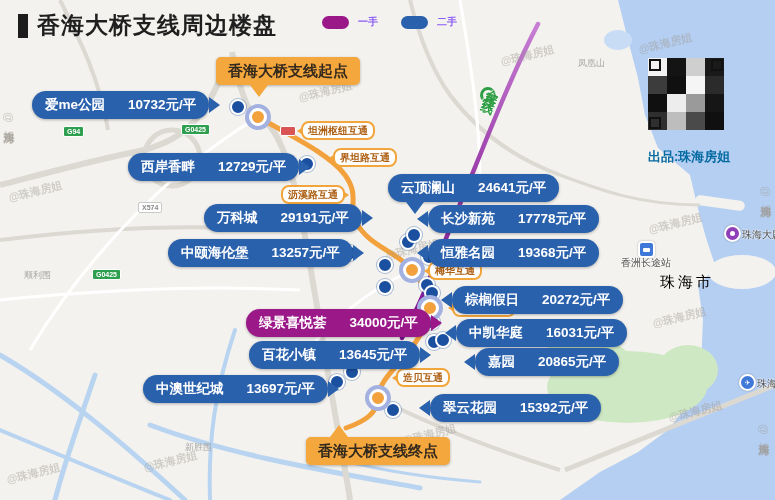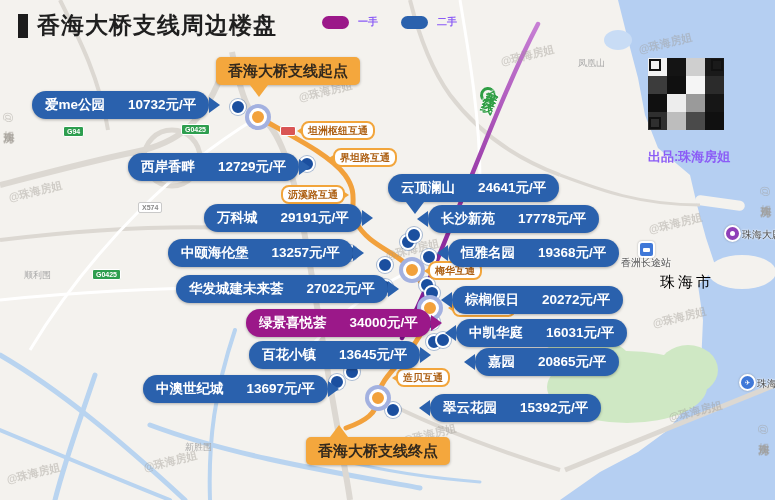--- a/index.html
+++ b/index.html
@@ -79,21 +79,21 @@
   .gring{position:absolute;z-index:15;width:10px;height:10px;border-radius:50%;
           border:3px solid #2e9e44;border-right-color:transparent;transform:rotate(40deg);}
 
   
   .linename{position:absolute;z-index:16;writing-mode:vertical-rl;color:#2f9e44;font-weight:bold;
      font-size:13px;letter-spacing:4px;transform:rotate(22deg);
      text-shadow:0 0 2px #fff,0 0 2px #fff,0 0 3px #fff;}
 
   
   .qrwrap{position:absolute;left:648px;top:58px;z-index:40;}
-  .credit{position:absolute;left:648px;top:148px;z-index:40;font-size:13px;font-weight:bold;color:#8b5cf6;white-space:nowrap;}
+  .credit{position:absolute;left:648px;top:148px;z-index:40;font-size:13px;font-weight:bold;color:#0369a1;white-space:nowrap;}
 </style>
 </head>
 <body>
 
 <div id="stage">
 
   <svg id="basemap" width="775" height="500" viewBox="0 0 775 500">
     <rect x="0" y="0" width="775" height="500" fill="#f4f2ee"></rect>
     <path d="M618,0 L775,0 L775,500 L560,500 L600,472 L638,452 L668,430 L692,400 L701,365 L703,320 L698,285 L716,268 L706,238 L697,205 L690,175 L658,148 L645,115 L638,78 L628,40 Z" fill="#b5cff2"></path>
     <ellipse cx="742" cy="272" rx="34" ry="17" fill="#f4f2ee"></ellipse>
@@ -212,27 +212,26 @@
   <div class="ic icl" style="left:333px;top:148px">界坦路互通</div>
   <div class="ic icr" style="left:281px;top:185px">沥溪路互通</div>
   <div class="ic icl" style="left:428px;top:261px">梅华互通</div>
   <div class="ic icl" style="left:452px;top:298px">人民路互通</div>
   <div class="ic icl" style="left:396px;top:368px">造贝互通</div>
 
   <div class="co pt-r" style="left:32px;top:91px"><span class="nm">爱me公园</span><span class="pr">10732元/平</span></div>
   <div class="co pt-r" style="left:128px;top:153px"><span class="nm">西岸香畔</span><span class="pr">12729元/平</span></div>
   <div class="co pt-r" style="left:204px;top:204px"><span class="nm">万科城</span><span class="pr">29191元/平</span></div>
   <div class="co pt-r" style="left:168px;top:239px"><span class="nm">中颐海伦堡</span><span class="pr">13257元/平</span></div>
-  <div class="co pt-r" style="left:176px;top:275px"><span class="nm">华发城建未来荟</span><span class="pr">27022元/平</span></div>
   <div class="co co-purple pt-r" style="left:246px;top:309px"><span class="nm">绿景喜悦荟</span><span class="pr">34000元/平</span></div>
   <div class="co pt-r" style="left:249px;top:341px"><span class="nm">百花小镇</span><span class="pr">13645元/平</span></div>
   <div class="co pt-r" style="left:143px;top:375px"><span class="nm">中澳世纪城</span><span class="pr">13697元/平</span></div>
   <div class="co pt-bl" style="left:388px;top:174px"><span class="nm">云顶澜山</span><span class="pr">24641元/平</span></div>
   <div class="co pt-l" style="left:428px;top:205px"><span class="nm">长沙新苑</span><span class="pr">17778元/平</span></div>
-  <div class="co pt-l" style="left:448px;top:239px"><span class="nm">恒雅名园</span><span class="pr">19368元/平</span></div>
+  <div class="co pt-l" style="left:428px;top:239px"><span class="nm">恒雅名园</span><span class="pr">19368元/平</span></div>
   <div class="co pt-l" style="left:452px;top:286px"><span class="nm">棕榈假日</span><span class="pr">20272元/平</span></div>
   <div class="co pt-l" style="left:456px;top:319px"><span class="nm">中凯华庭</span><span class="pr">16031元/平</span></div>
   <div class="co pt-l" style="left:475px;top:348px"><span class="nm">嘉园</span><span class="pr">20865元/平</span></div>
   <div class="co pt-l" style="left:430px;top:394px"><span class="nm">翠云花园</span><span class="pr">15392元/平</span></div>
 
   <div class="co co-orange pt-t" style="left:306px;top:437px">香海大桥支线终点</div>
   <div class="co co-orange pt-b" style="left:216px;top:57px">香海大桥支线起点</div>
 
   <div class="hdr">
     <div class="hdr-bar"></div>

